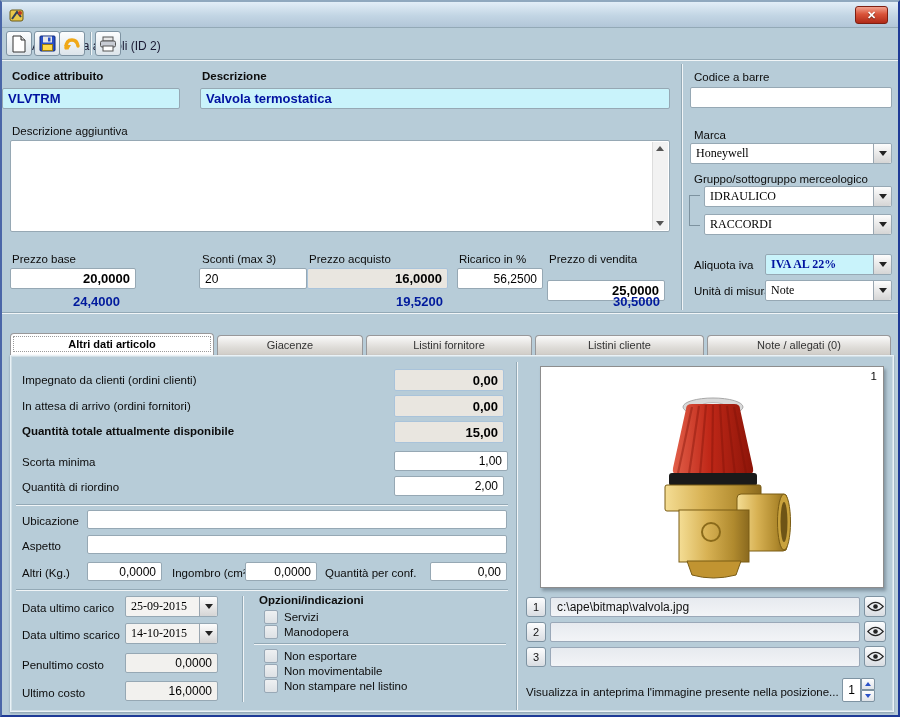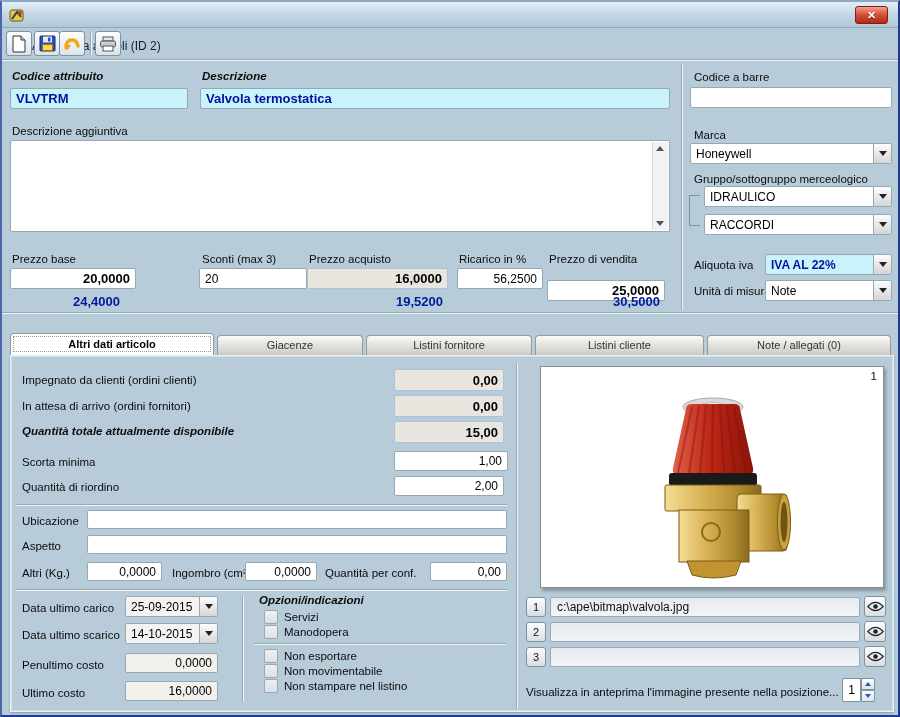--- a/index.html
+++ b/index.html
@@ -11,31 +11,31 @@
   .titlebar{left:0;top:0;width:100%;height:26px;background:linear-gradient(#e2eef8,#c2d5e4 55%,#b2c6d8);border-bottom:1px solid #93a9b6;}
   .title-text{left:30px;top:5px;font-size:12px;font-weight:normal;color:#1a1a33;margin-top:32px;}
   .close-btn{left:853px;top:4px;width:33px;height:18px;background:linear-gradient(#f2a28e,#d9533a 45%,#b02a18);border:1px solid #7e1f12;border-radius:3px;color:#fff;font-size:11px;font-weight:bold;text-align:center;line-height:16px;text-shadow:0 1px 1px rgba(0,0,0,.5);cursor:pointer;}
   
   .tbtn{top:29px;width:26px;height:25px;background:linear-gradient(#fcfdfe,#dce4ea);border:1px solid #7e93a2;border-radius:3px;display:flex;align-items:center;justify-content:center;cursor:pointer;}
   .tool-sep{left:88px;top:30px;width:1px;height:23px;background:#93a9b6;box-shadow:1px 0 0 rgba(255,255,255,.8);}
   .hgroove{height:1px;background:#93a9b6;box-shadow:0 1px 0 rgba(255,255,255,.8);}
   .vgroove{width:1px;background:#93a9b6;box-shadow:1px 0 0 rgba(255,255,255,.8);}
   
   .lbl{font-size:11.5px;color:#0c0c0c;white-space:nowrap;}
-  .lbl.b{font-weight:bold;font-style:italic;}
+  .lbl.b{font-weight:bold;}
   .inp{background:#fff;border:1px solid #96a8b4;border-radius:2px;font-size:12px;color:#000;display:flex;align-items:center;padding:0 5px;height:21px;}
   .inp.cyan{background:#c9f3fb;color:#0012a0;font-weight:bold;font-size:13px;}
   .inp.num{justify-content:flex-end;font-weight:bold;font-size:13px;}
   .inp.numplain{justify-content:flex-end;font-size:12px;}
   .inp.ro{background:#e9e6e0;border-color:#a9c3da;}
   .inp.rolight{background:#f2f1ee;}
   .navyval{color:#001a9c;font-weight:bold;font-size:13px;text-align:right;}
   
   .combo{background:#fff;border:1px solid #96a8b4;border-radius:2px;display:flex;align-items:center;height:21px;}
-  .combo .txt{flex:1;font-size:12px;padding:0 5px;white-space:nowrap;overflow:hidden;}
+  .combo .txt{flex:1;font-size:12px;padding:0 5px;white-space:nowrap;overflow:hidden;font-family:Liberation Serif, serif;}
   .combo.cyan{background:#c9f3fb;}
   .combo.cyan .txt{color:#0012a0;font-weight:bold;}
   .drop{width:17px;align-self:stretch;background:linear-gradient(#fdfdfd,#d5d5d5);border-left:1px solid #9aa6b0;border-radius:0 2px 2px 0;display:flex;align-items:center;justify-content:center;cursor:pointer;}
   .tri-down{width:0;height:0;border-left:4px solid transparent;border-right:4px solid transparent;border-top:5px solid #222;}
   .tri-up-s{width:0;height:0;border-left:3px solid transparent;border-right:3px solid transparent;border-bottom:4px solid #2a52c8;}
   .tri-down-s{width:0;height:0;border-left:3px solid transparent;border-right:3px solid transparent;border-top:4px solid #2a52c8;}
   
   .textarea{background:#fff;border:1px solid #96a8b4;border-radius:2px;}
   .scrollstrip{position:absolute;right:1px;top:1px;bottom:1px;width:15px;background:#f2f2f2;border-left:1px solid #ddd;}
   .sc-btn{position:absolute;left:1px;width:12px;height:13px;display:flex;align-items:center;justify-content:center;cursor:pointer;}
@@ -97,21 +97,21 @@
   <div class="abs tbtn" style="left:93px">
     <svg width="18" height="16" viewBox="0 0 18 16">
       <rect x="4" y="1" width="10" height="4" fill="#e8e8e8" stroke="#555"></rect>
       <rect x="1.5" y="5" width="15" height="6" rx="1.5" fill="#c8ccd4" stroke="#555"></rect>
       <rect x="4" y="10" width="10" height="5" fill="#fff" stroke="#555"></rect>
     </svg>
   </div>
   <div class="abs hgroove" style="left:0;top:57px;width:900px"></div>
 
   <div class="abs lbl b" style="left:10px;top:68px">Codice attribuito</div>
-  <div class="abs inp cyan" style="left:8px;top:86px;width:178px">VLVTRM</div>
+  <div class="abs inp cyan" style="left:0;top:86px;width:178px">VLVTRM</div>
 
   <div class="abs lbl b" style="left:200px;top:68px">Descrizione</div>
   <div class="abs inp cyan" style="left:198px;top:86px;width:470px">Valvola termostatica</div>
 
   <div class="abs vgroove" style="left:679px;top:62px;height:246px"></div>
 
   <div class="abs lbl" style="left:692px;top:69px">Codice a barre</div>
   <div class="abs inp" style="left:688px;top:85px;width:202px"></div>
 
   <div class="abs lbl" style="left:10px;top:123px">Descrizione aggiuntiva</div>

